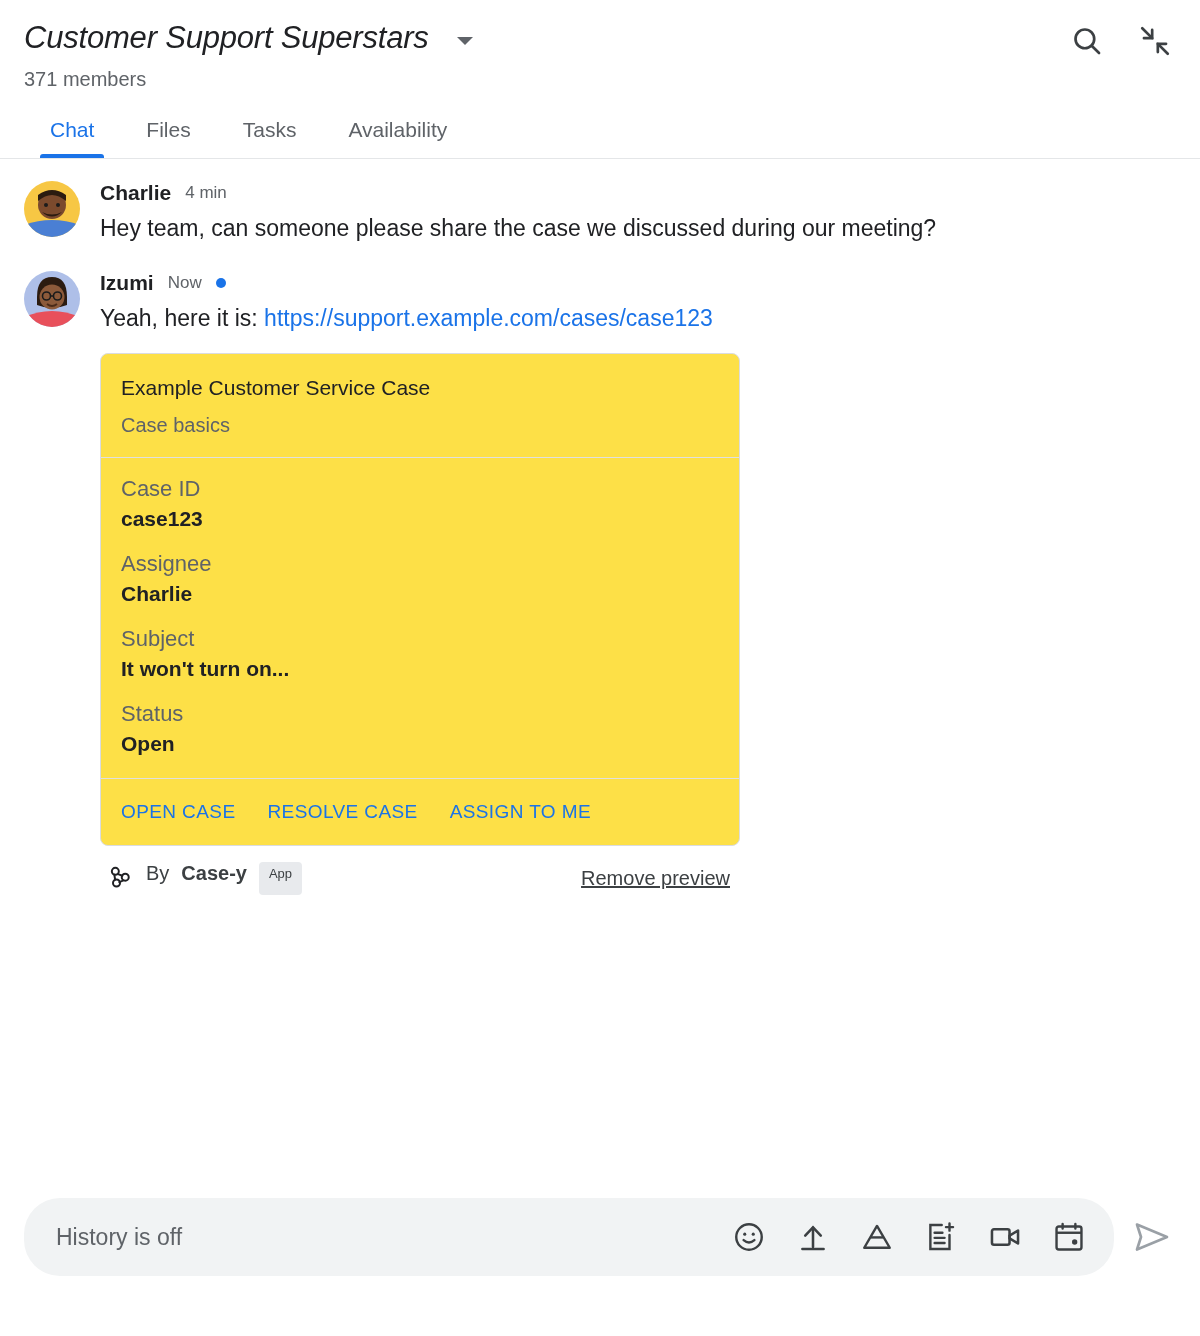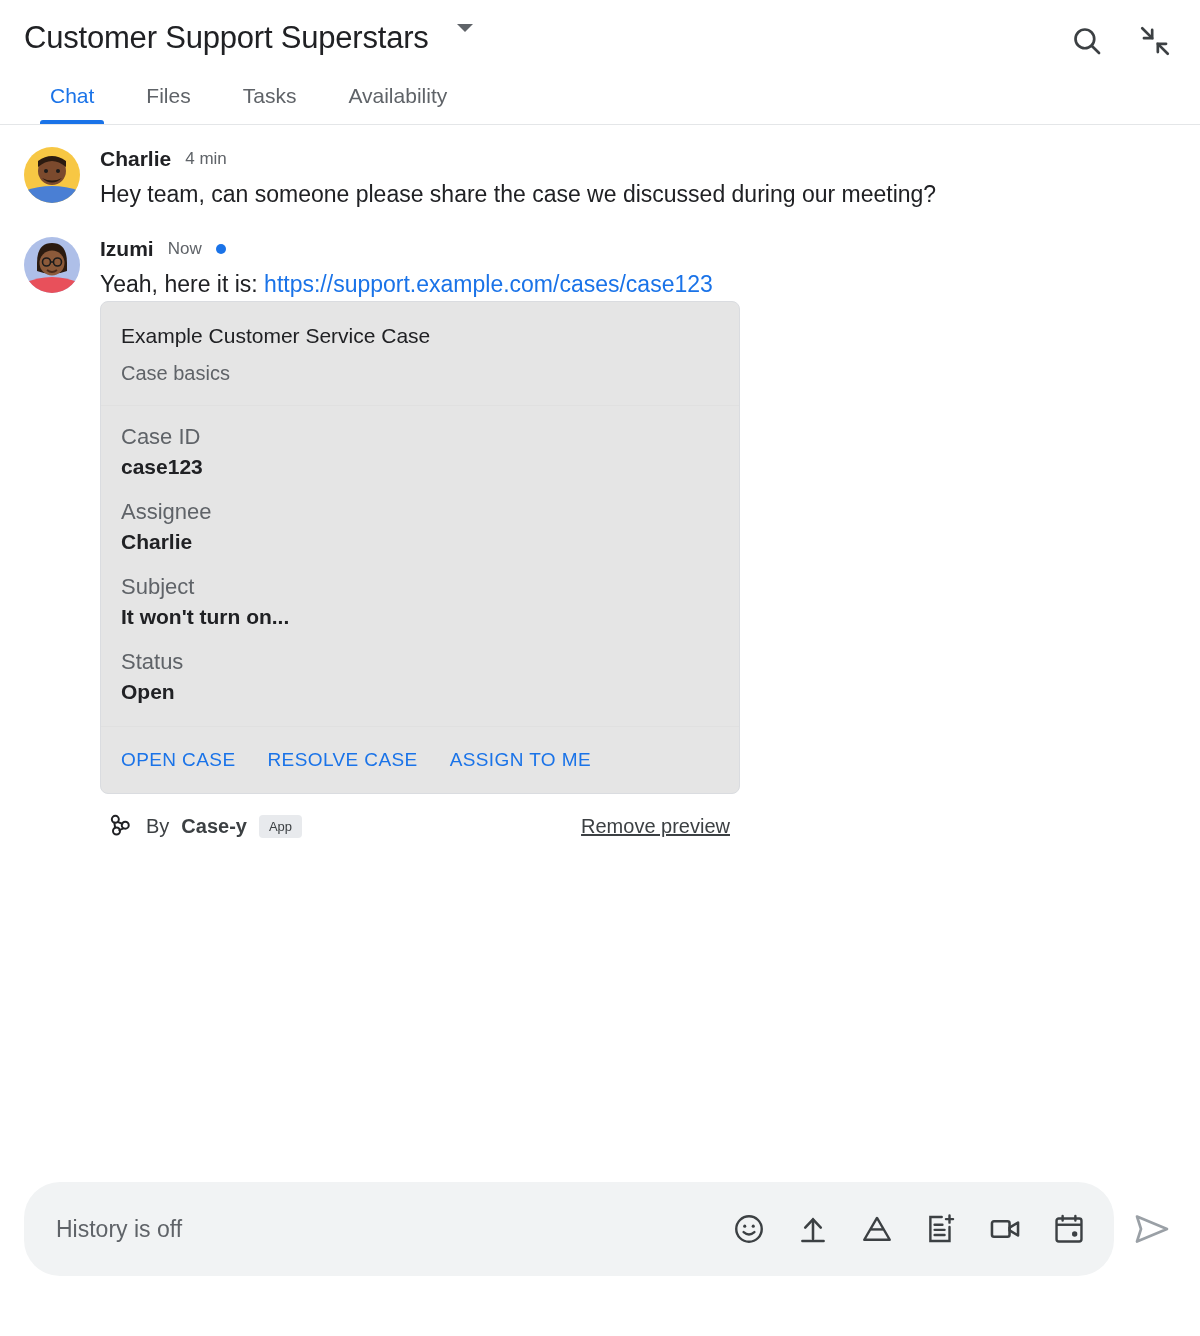--- a/index.html
+++ b/index.html
@@ -14,22 +14,23 @@
     overflow: hidden;
   }
 
   
   .header {
     position: relative;
     padding: 18px 24px 0 24px;
   }
   .title-row {
     display: flex;
-    align-items: flex-start;
+    align-items: center;
     gap: 28px;
+    font-style: italic;
   }
   .room-title {
     font-size: 31px;
     font-weight: 400;
     color: #202124;
     letter-spacing: -0.2px;
     line-height: 40px;
   }
   .chevron-down {
     width: 0; height: 0;
@@ -139,24 +140,25 @@
     color: #202124;
     max-width: 900px;
   }
   .msg-link {
     color: #1a73e8;
     text-decoration: none;
   }
 
   
   .card {
+    margin-top: 18px;
     width: 640px;
     border: 1px solid #dadce0;
     border-radius: 8px;
-    background: #e5e5e5;
+    background: #fde047;
   }
   .card-head {
     padding: 22px 20px 20px 20px;
     border-bottom: 1px solid #e0e0e0;
   }
   .card-title {
     font-size: 21px;
     color: #202124;
     margin-bottom: 14px;
   }
@@ -200,21 +202,20 @@
   
   .card-footer {
     display: flex;
     align-items: center;
     width: 640px;
     margin-top: 16px;
     padding-left: 6px;
   }
   .byline {
     display: flex;
-    align-items: center;
     gap: 12px;
     font-size: 20px;
     color: #3c4043;
   }
   .byline b { font-weight: 700; }
   .app-chip {
     background: #e8eaed;
     color: #3c4043;
     font-size: 13px;
     border-radius: 4px;
@@ -236,21 +237,21 @@
     bottom: 60px;
     padding: 0 24px;
     display: flex;
     align-items: center;
     gap: 14px;
   }
   .composer {
     flex: 1 1 auto;
     background: #f1f3f4;
     border-radius: 36px;
-    height: 94px;
+    height: 78px;
     display: flex;
     align-items: center;
     padding: 0 28px 0 30px;
   }
   .composer-input {
     flex: 1 1 auto;
     border: none;
     background: transparent;
     outline: none;
     font-family: inherit;
@@ -274,20 +275,21 @@
   }
 </style>
 </head>
 <body>
 
 <div class="header">
   <div class="title-row">
     <div class="room-title">Customer Support Superstars</div>
     <div class="chevron-down"></div>
   </div>
+  <div class="members">371 members</div>
 
   <div class="header-actions">
     <button class="icon-btn" aria-label="search">
       <svg width="34" height="34" viewBox="0 0 24 24" fill="none" stroke="#3c4043" stroke-width="1.9">
         <circle cx="10.5" cy="10.5" r="6.6"></circle>
         <line x1="15.3" y1="15.3" x2="20.5" y2="20.5" stroke-linecap="round"></line>
       </svg>
     </button>
     <button class="icon-btn" aria-label="collapse">
       <svg width="34" height="34" viewBox="0 0 24 24" fill="none" stroke="#3c4043" stroke-width="1.9" stroke-linecap="round">

